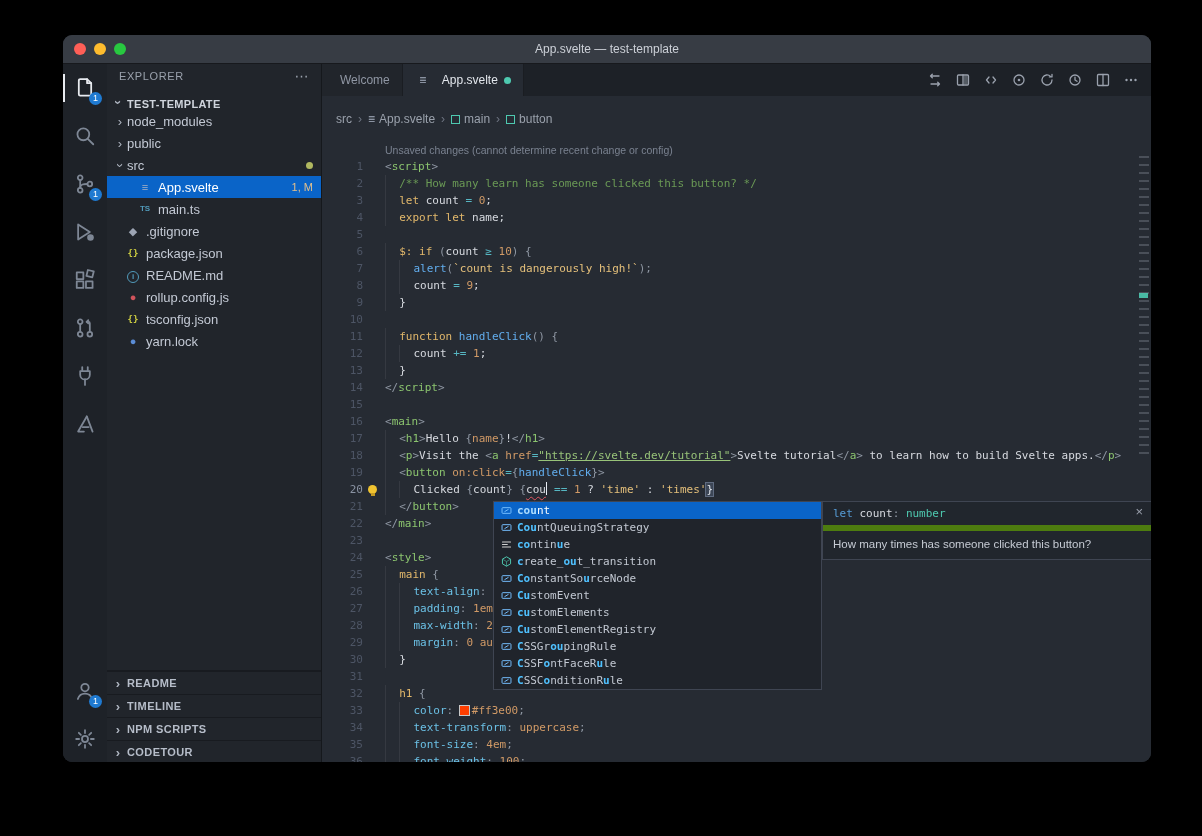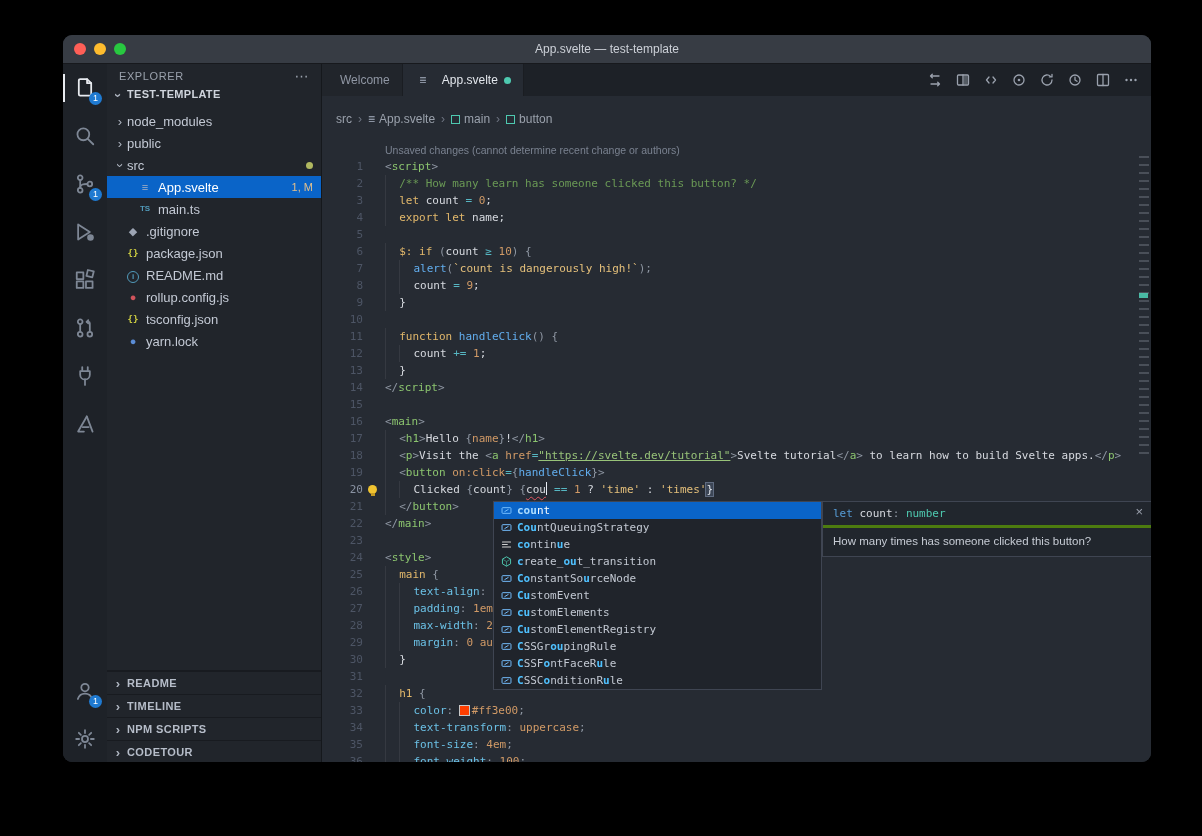--- a/index.html
+++ b/index.html
@@ -23,21 +23,21 @@
            color:#7e8795;width:100%;}
   .ab-item.active{color:#e8ebf0;}
   .ab-item.active::before{content:"";position:absolute;left:0;top:10px;bottom:10px;width:2px;background:#e8ebf0;}
   .ab-item svg{width:22px;height:22px;}
   .ab-badge{position:absolute;right:5px;bottom:7px;min-width:13px;height:13px;border-radius:8px;
             background:#1f7ad1;color:#fff;font-size:9px;line-height:13px;text-align:center;padding:0 2px;box-sizing:border-box;}
   
   .sidebar{width:214px;background:#21252b;border-right:1px solid #15181c;display:flex;flex-direction:column;flex:none;}
   .sb-head{height:24px;display:flex;align-items:center;padding:0 12px;color:#9aa1ac;font-size:11px;letter-spacing:.6px;}
   .sb-head .dots{margin-left:auto;font-size:14px;color:#9aa1ac;}
-  .ws-row{height:22px;display:flex;align-items:flex-start;font-weight:bold;font-size:11px;color:#cfd4dc;
+  .ws-row{height:22px;display:flex;align-items:flex-end;font-weight:bold;font-size:11px;color:#cfd4dc;
           letter-spacing:.3px;padding-left:4px;gap:2px;}
   .tree{flex:1;overflow:hidden;}
   .trow{height:22px;display:flex;align-items:center;font-size:13px;color:#c3c9d4;padding-right:8px;position:relative;}
   .trow.selrow{background:#0a64c8;color:#fff;}
   .chev{width:14px;text-align:center;color:#aeb5c0;font-size:13px;flex:none;display:inline-block;}
   .chev.open{transform:rotate(90deg);}
   .fi{width:16px;flex:none;text-align:center;margin-right:5px;font-size:11px;line-height:16px;}
   .fi.ts{font-size:8px;font-weight:bold;}
   .fi.braces{font-family:"DejaVu Sans Mono",monospace;font-size:9px;font-weight:bold;}
   .fi-circle{display:inline-block;width:10px;height:10px;border:1px solid #519aba;border-radius:50%;
@@ -95,21 +95,21 @@
   .s-row{height:17px;display:flex;align-items:center;padding:0 4px;
          font-family:"DejaVu Sans Mono",monospace;font-size:11px;color:#c2c8d2;}
   .s-row.sel{background:#0a64c8;color:#fff;}
   .s-icon{width:16px;height:16px;margin-right:3px;flex:none;display:flex;align-items:center;justify-content:center;}
   .s-icon svg{width:13px;height:13px;}
   .s-hl{color:#4fc1ff;font-weight:bold;}
   .s-row.sel .s-hl{color:#aadcff;}
   .docpanel{position:absolute;left:500px;top:359px;width:330px;background:#21262d;
             border:1px solid #3f4552;z-index:11;box-sizing:border-box;}
   .doc-sig{padding:5px 24px 5px 10px;font-family:"DejaVu Sans Mono",monospace;font-size:11px;
-           border-bottom:3px solid #4d7c0f;}
+           border-bottom:6px solid #4d7c0f;}
   .doc-desc{padding:7px 10px 9px;font-size:11.5px;color:#c6cbd4;}
   .doc-close{position:absolute;top:2px;right:8px;color:#9aa0ac;font-size:13px;}
 </style>
 </head>
 <body>
 
 <div class="window">
   <div class="titlebar">
     <div class="lights">
       <span class="light l-close"></span>
@@ -394,21 +394,21 @@
             <span class="bc-sym"></span>
             <span>main</span>
           </span>
           <span class="bc-sep">›</span>
           <span class="bc-item">
             <span class="bc-sym"></span>
             <span>button</span>
           </span>
         </div>
       <div class="code-area">
-        <div class="annotation">Unsaved changes (cannot determine recent change or authors)</div>
+        <div class="annotation">Unsaved changes (cannot determine recent change or config)</div>
         <div id="code-lines">
             <div class="cl">
               <span class="ln">1</span>
               <span class="lc"><span class="tk-pu">&lt;</span><span class="tk-tag">script</span><span class="tk-pu">&gt;</span></span>
             </div>
             <div class="cl">
               <span class="ln">2</span>
               <span class="lc"><span class="ig"></span><span class="tk-cm">/** How many learn has someone clicked this button? */</span></span>
             </div>
             <div class="cl">

